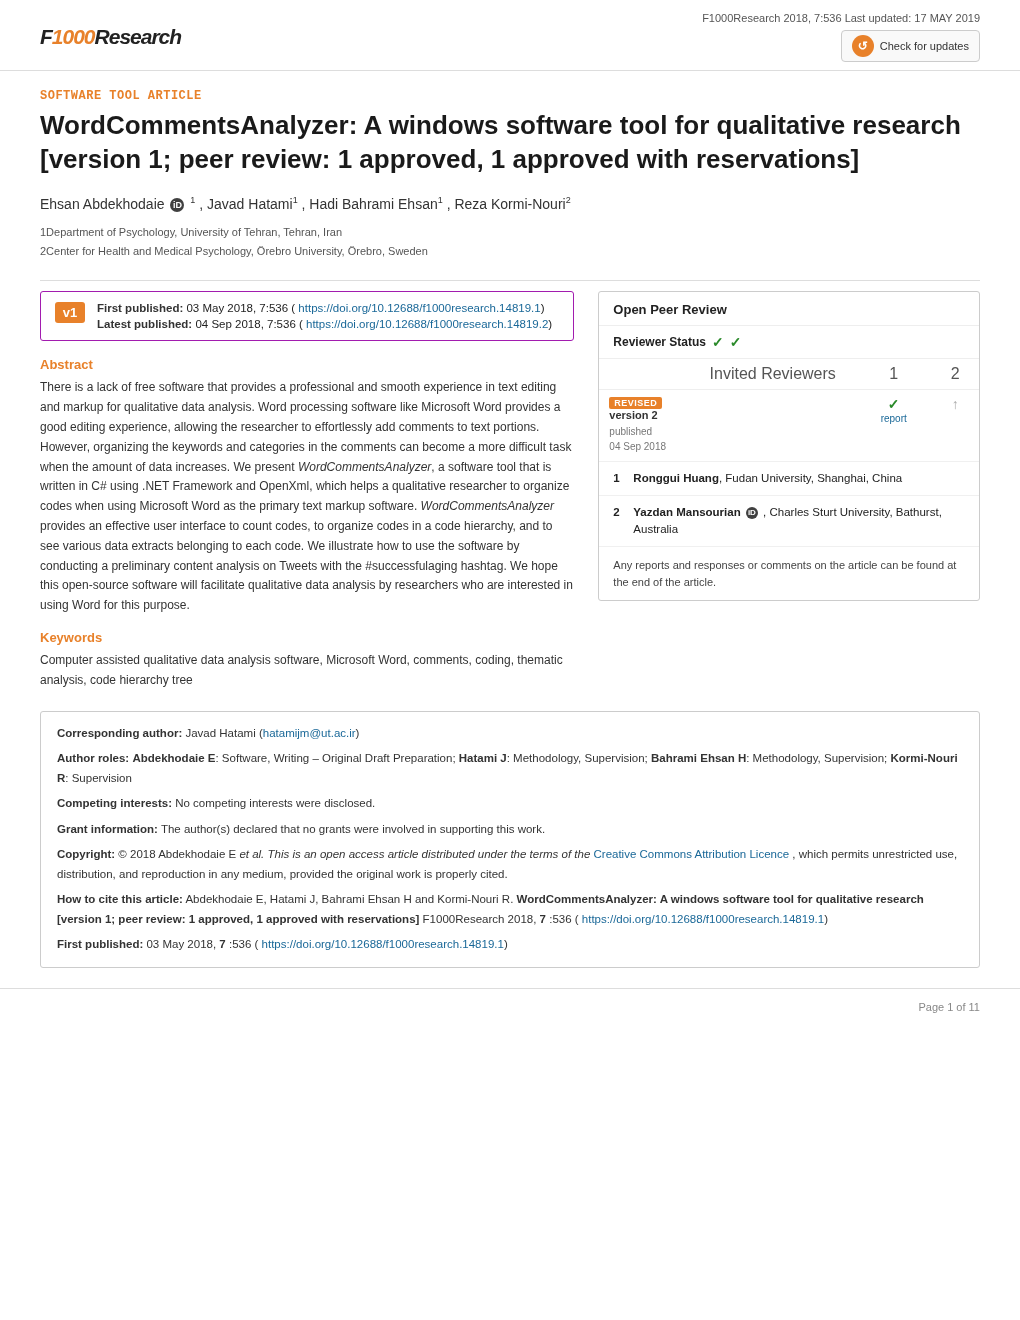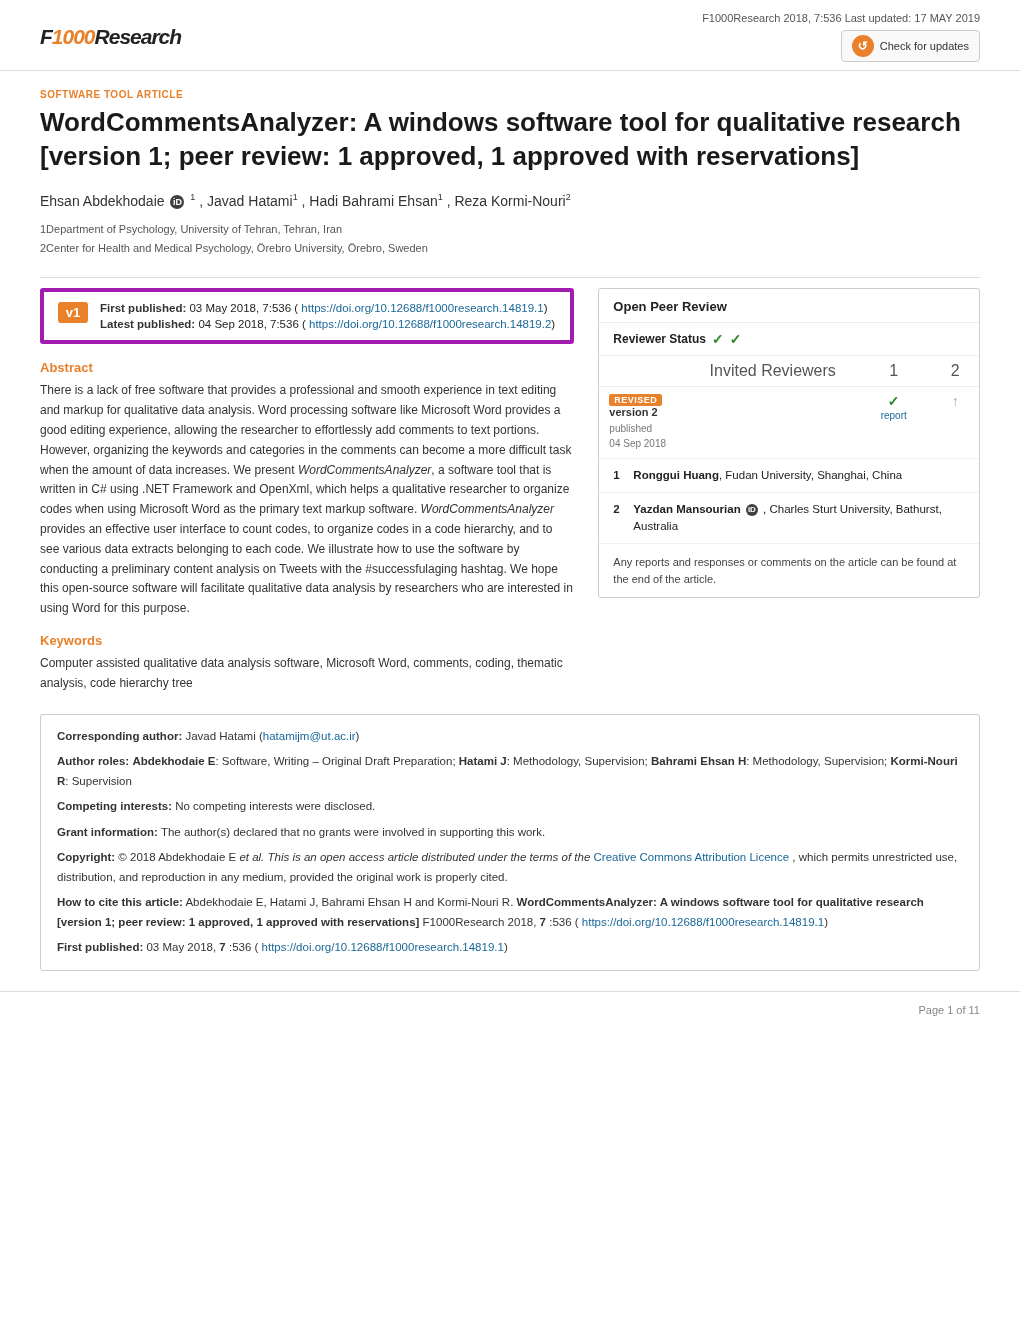--- a/index.html
+++ b/index.html
@@ -66,26 +66,27 @@
       color: white;
       font-size: 12px;
       font-weight: bold;
     }
     
     .content {
       padding: 0 40px 20px 40px;
     }
     .article-type {
       color: #e8812a;
-      font-size: 10px;
+      font-size: 12px;
       font-weight: bold;
       text-transform: uppercase;
       margin-top: 18px;
       margin-bottom: 6px;
       letter-spacing: 0.5px;
+      font-family: Liberation Mono, monospace;
     }
     .article-title {
       font-size: 26px;
       font-weight: bold;
       color: #1a1a1a;
       line-height: 1.3;
       margin-bottom: 16px;
     }
     .authors {
       font-size: 14px;
@@ -122,21 +123,21 @@
     .col-left {
       flex: 1.4;
       min-width: 0;
     }
     .col-right {
       flex: 1;
       min-width: 0;
     }
     
     .pub-info-box {
-      border: 4px solid #a21caf;
+      border: 1px solid #a21caf;
       border-radius: 3px;
       padding: 10px 14px;
       font-size: 11.5px;
       margin-bottom: 16px;
       display: flex;
       align-items: flex-start;
       gap: 12px;
     }
     .v1-badge {
       background: #e8812a;

